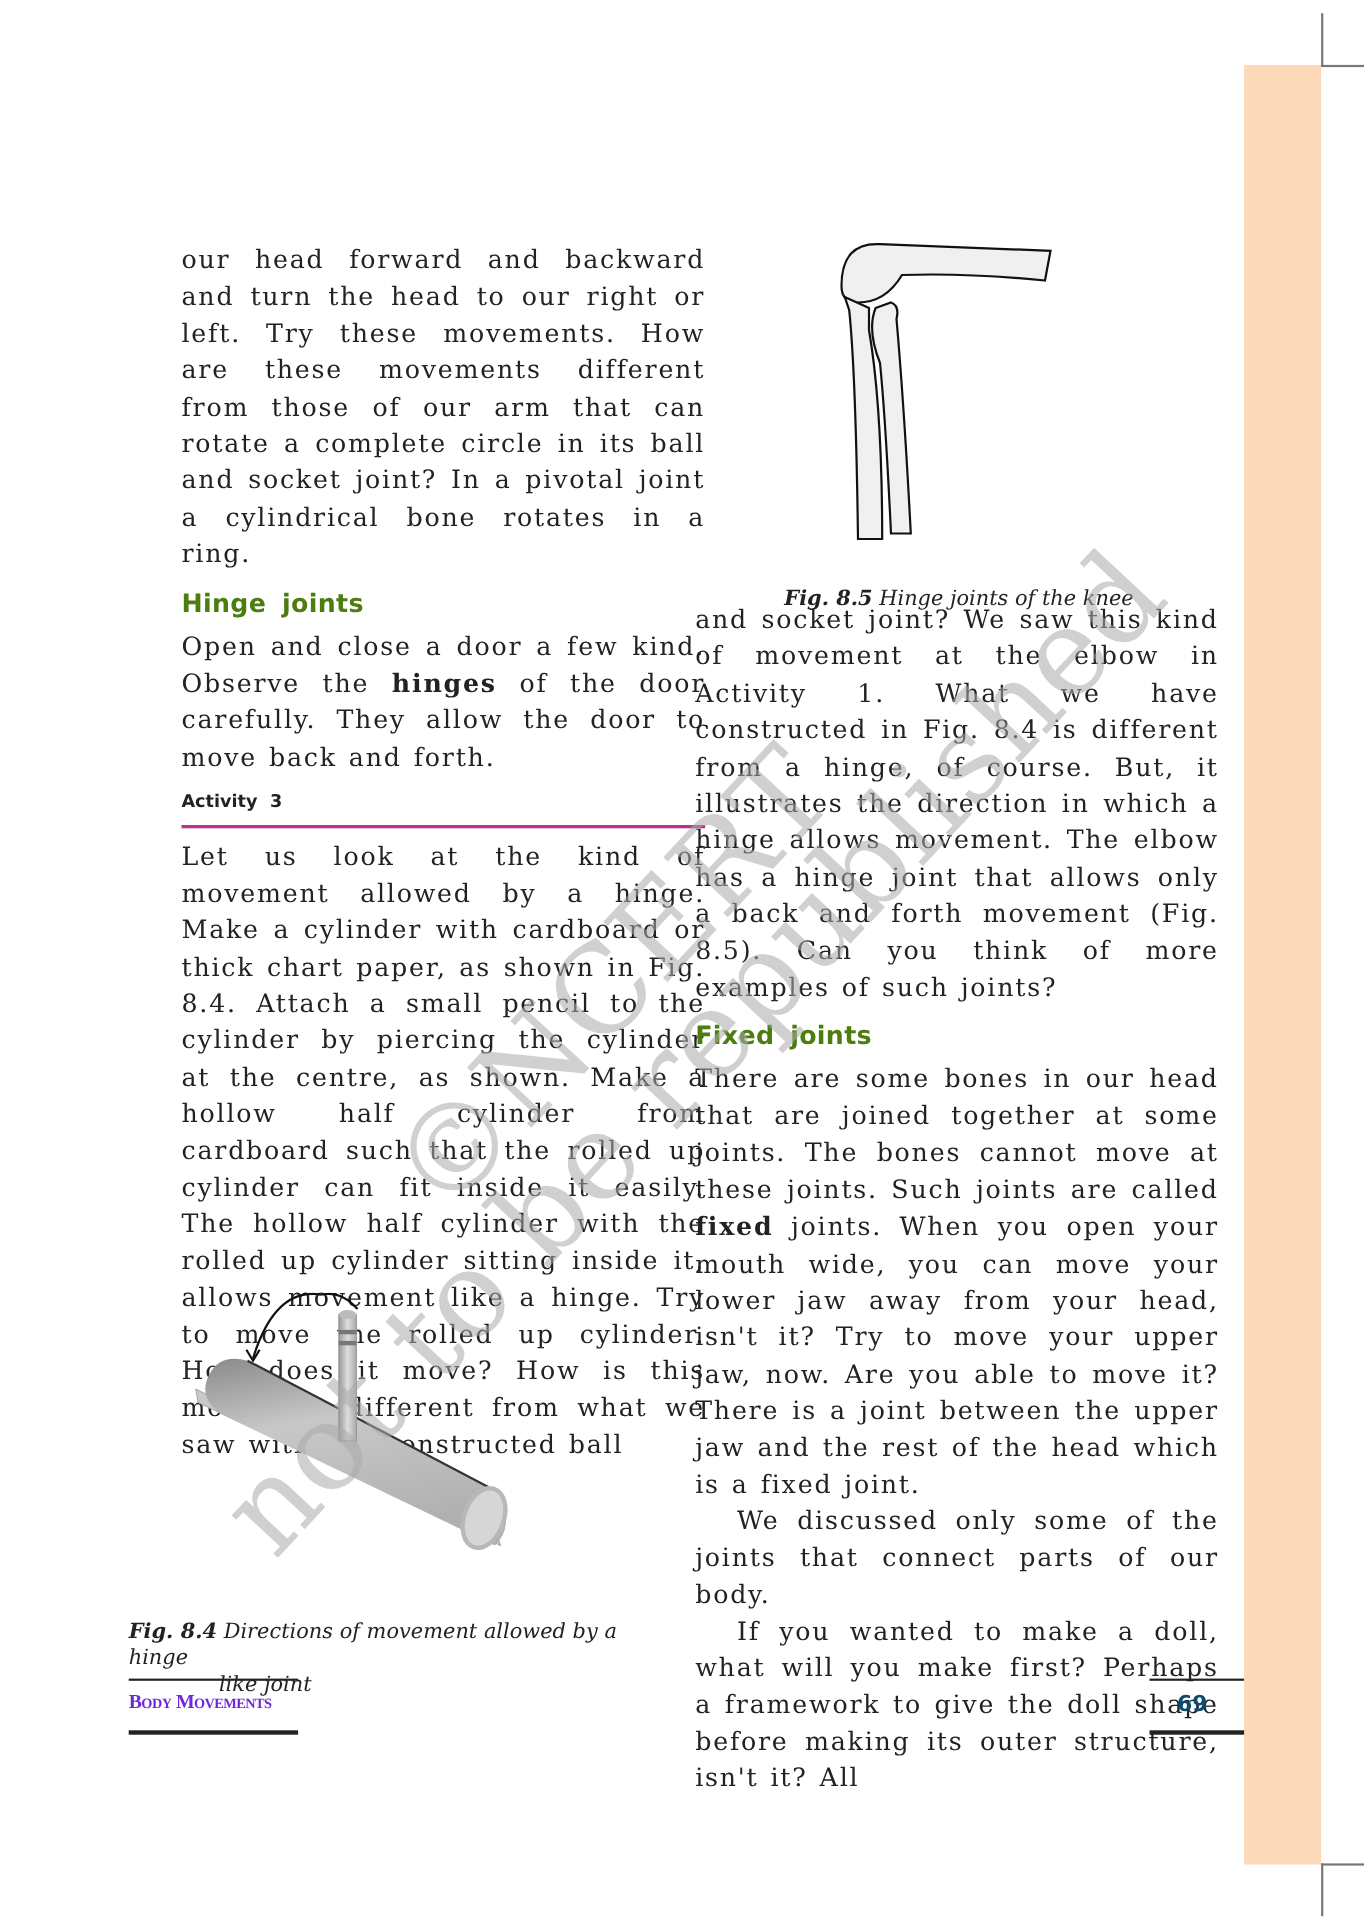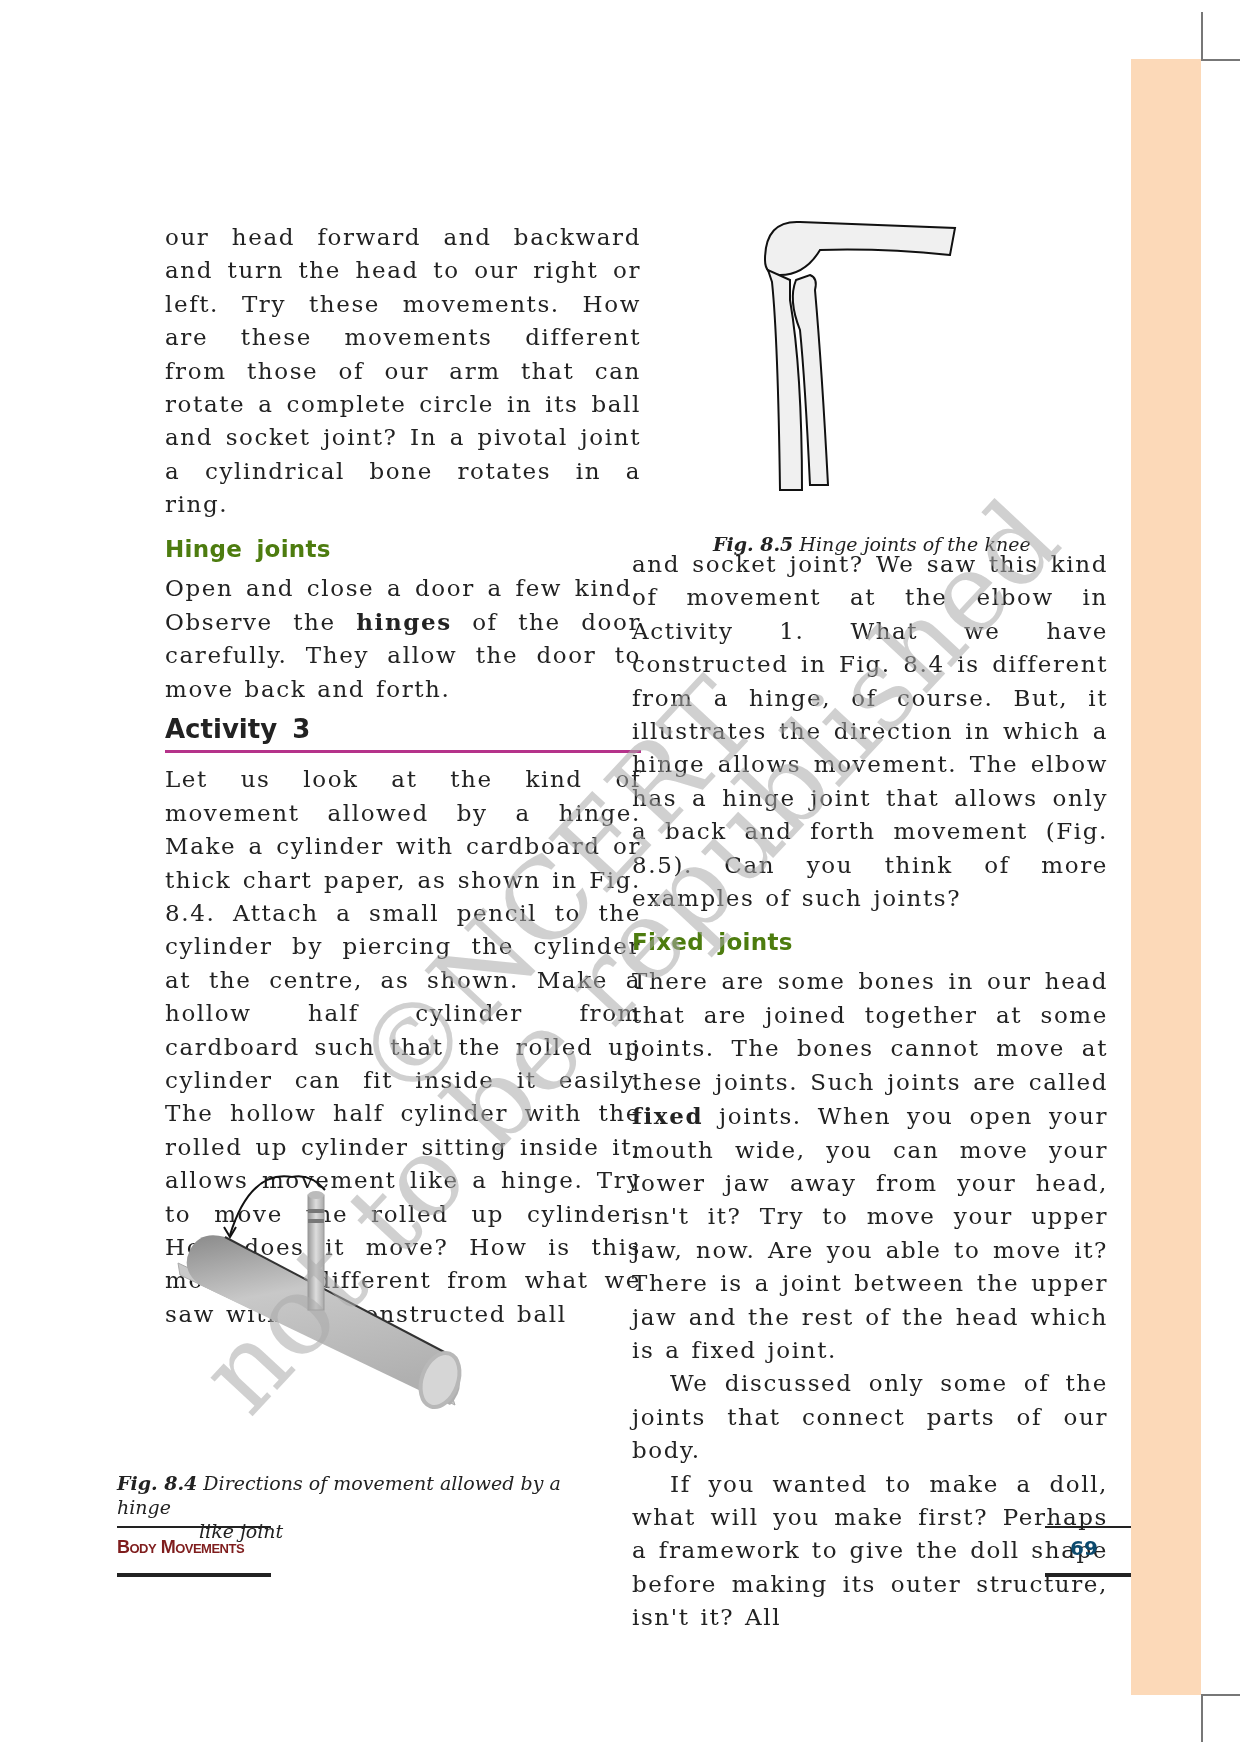--- a/index.html
+++ b/index.html
@@ -22,36 +22,36 @@
   .col p { margin: 0; }
   .col p.spaced { letter-spacing: 1.6px; word-spacing: 2px; }
   .indent { text-indent: 38px; }
   .heading-blue {
     font-family: "DejaVu Sans", "Liberation Sans", sans-serif;
     font-weight: bold; color: #4d7c0f; font-size: 23px; line-height: 34px;
     margin: 10px 0 6px 0; word-spacing: 6px; letter-spacing: 0.3px;
   }
   .activity-title {
     font-family: "DejaVu Sans", "Liberation Sans", sans-serif;
-    font-weight: bold; color: #222; font-size: 26px; line-height: 34px;
+    font-weight: bold; color: #222; font-size: 16px; line-height: 34px;
     margin: 6px 0 0 0; word-spacing: 6px;
   }
   .activity-rule { height: 3px; background: #b5338a; margin: 4px 0 10px 0; }
   .caption {
     position: absolute; font-family: "DejaVu Serif", serif; font-size: 19px;
     line-height: 24px; color: #222; font-style: italic; margin-top: 21px;
   }
   .caption b { font-style: italic; font-weight: bold; }
   .cap-fig85 { left: 713px; top: 511px; }
   .cap-fig84 { left: 117px; top: 1450px; width: 490px; }
   .cap-fig84 .line2 { display: block; padding-left: 82px; }
   .footer-rule { position: absolute; background: #222; }
   .footer-title {
     position: absolute; left: 117px; top: 1537px;
-    font-family: Liberation Sans, sans-serif; font-weight: bold; color: #7f1d1d;
+    font-family: Liberation Serif, serif; font-weight: bold; color: #6d28d9;
     font-size: 18px; font-variant: small-caps; letter-spacing: -0.5px;
   }
   .page-number {
     position: absolute; left: 1070px; top: 1536px; width: 60px;
     font-family: "DejaVu Sans", "Liberation Sans", sans-serif; font-weight: bold;
     font-size: 20px; color: #0c4a6e;
   }
   .watermark {
     position: absolute; font-family: "DejaVu Serif", serif; color: rgba(170,170,170,0.55);
     white-space: nowrap; transform-origin: left top; pointer-events: none;

